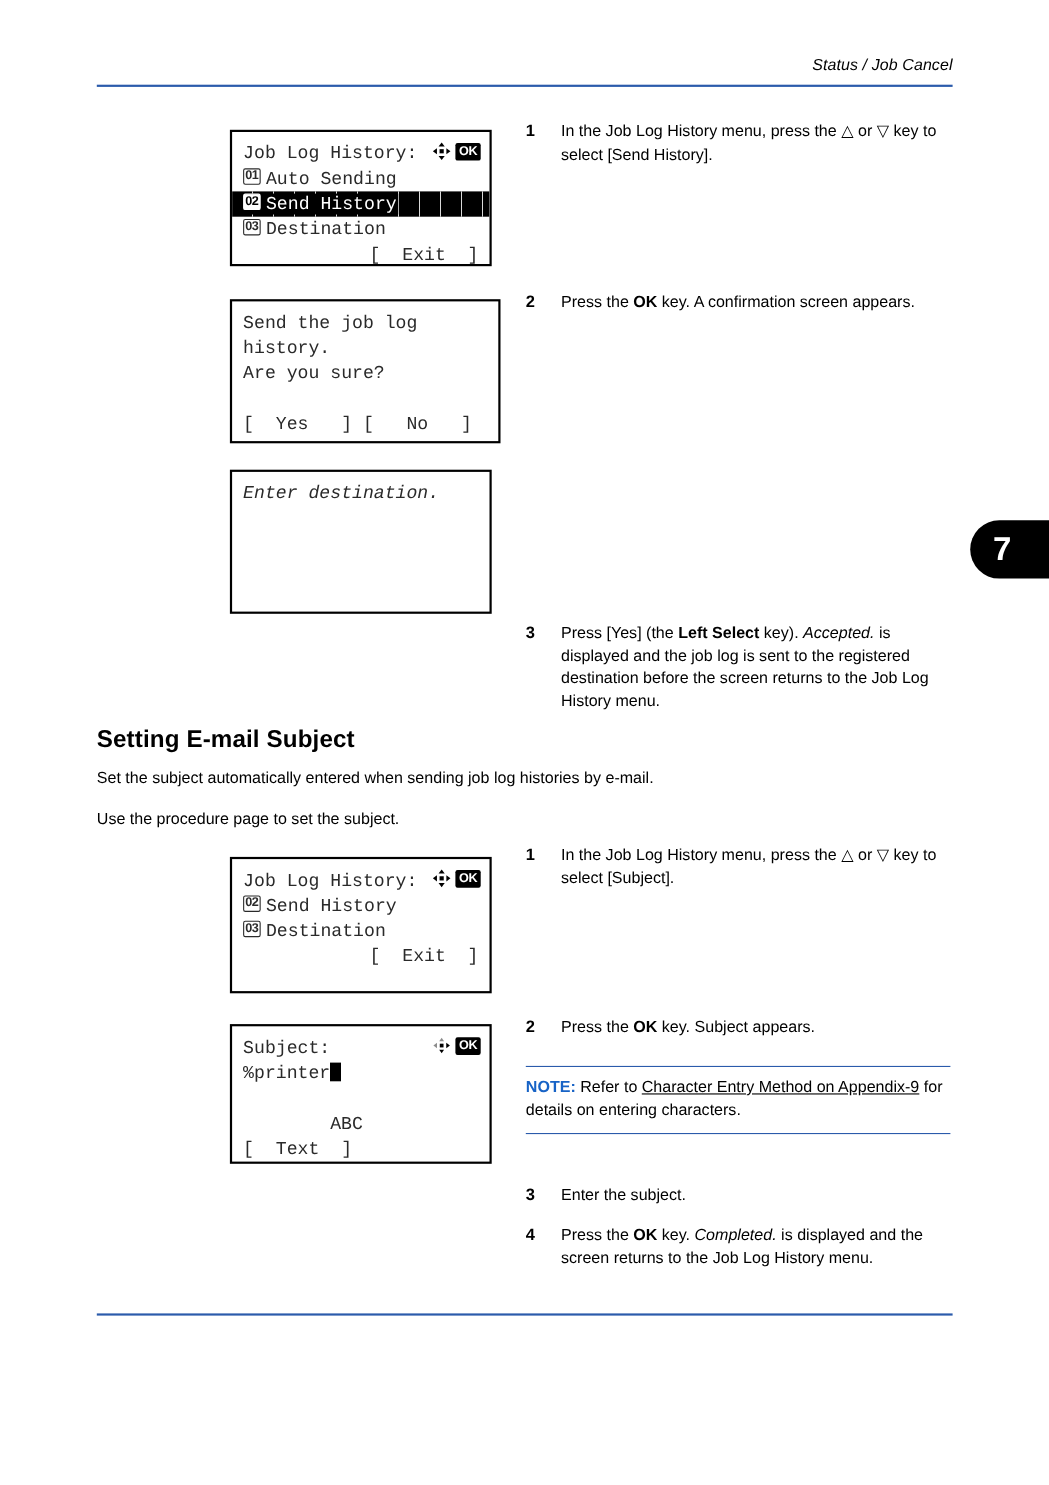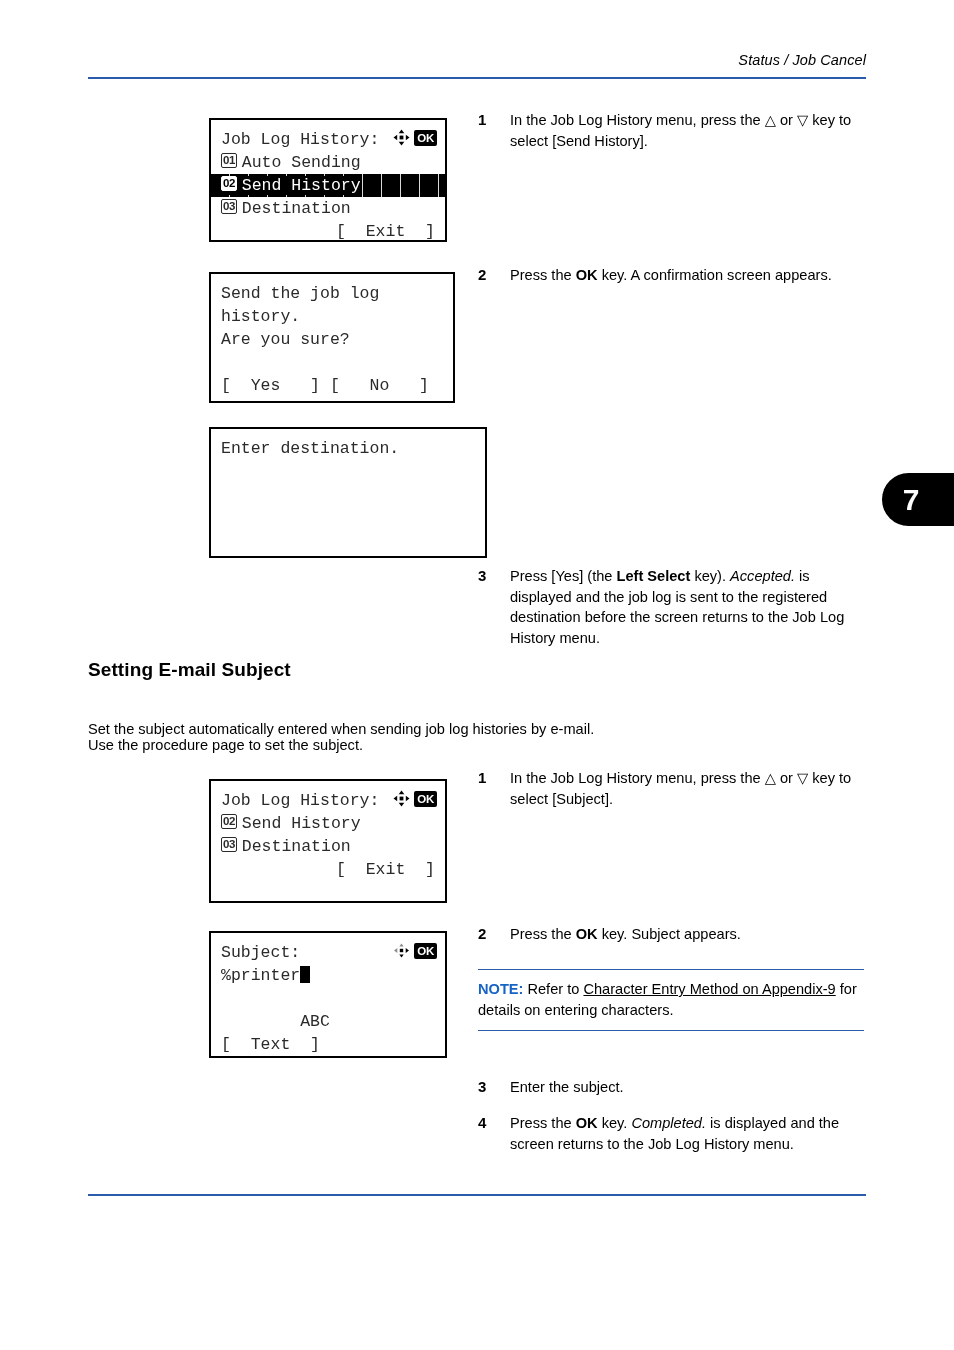--- a/index.html
+++ b/index.html
@@ -207,21 +207,21 @@
     color: #1763c6;
     font-weight: bold;
   }
   .xref {
     text-decoration: underline;
   }
 
   
   .section-title {
     position: absolute;
-    font-size: 19px;
+    font-size: 22px;
     font-weight: bold;
     letter-spacing: 0.1px;
   }
   .para {
     position: absolute;
     font-size: 14.6px;
     line-height: 20.5px;
   }
 
   b, .b { font-weight: bold; }
@@ -258,42 +258,42 @@
   </div>
 
   <div class="lcd" style="left:209px; top:272px; width:246px; height:131px;">
     <div class="lcd-line">Send the job log</div>
     <div class="lcd-line">history.</div>
     <div class="lcd-line">Are you sure?</div>
     <div class="lcd-line">&nbsp;</div>
     <div class="lcd-line">[  Yes   ] [   No   ]</div>
   </div>
 
-  <div class="lcd" style="left:209px; top:427px; width:278px; height:131px;">
+  <div class="lcd" style="left:209px; top:427px; width:238px; height:131px;font-style:italic;">
     <div class="lcd-line">Enter destination.</div>
   </div>
 
   <div class="step" style="left:478px; top:110px; width:390px;">
     <span class="step-num">1</span>
     <div class="step-body">In the Job Log History menu, press the △ or ▽ key to select [Send History].</div>
   </div>
 
   <div class="step" style="left:478px; top:265px; width:390px;">
     <span class="step-num">2</span>
     <div class="step-body">Press the <b>OK</b> key. A confirmation screen appears.</div>
   </div>
 
 
   <div class="step" style="left:478px; top:566px; width:390px;">
     <span class="step-num">3</span>
     <div class="step-body">Press [Yes] (the <b>Left Select</b> key). <i>Accepted.</i> is displayed and the job log is sent to the registered destination before the screen returns to the Job Log History menu.</div>
   </div>
 
   <div class="section-title" style="left:88px; top:659px;">Setting E-mail Subject</div>
-  <div class="para" style="left:88px; top:698px; width:700px;margin-top:21px;">Set the subject automatically entered when sending job log histories by e-mail.</div>
+  <div class="para" style="left:88px; top:698px; width:700px;">Set the subject automatically entered when sending job log histories by e-mail.</div>
   <div class="para" style="left:88px; top:735px; width:700px;">Use the procedure page to set the subject.</div>
 
   <div class="lcd" style="left:209px; top:779px; width:238px; height:124px;">
     <div class="lcd-indicators">
       <svg class="arrow-cluster" width="17" height="17" viewBox="0 0 17 17">
         <polygon points="8.5,0.5 11.3,4.2 5.7,4.2" fill="#000"></polygon>
         <polygon points="8.5,16.5 11.3,12.8 5.7,12.8" fill="#000"></polygon>
         <polygon points="0.5,8.5 4.2,5.7 4.2,11.3" fill="#000"></polygon>
         <polygon points="16.5,8.5 12.8,5.7 12.8,11.3" fill="#000"></polygon>
         <rect x="6.6" y="6.6" width="3.8" height="3.8" fill="#000"></rect>

